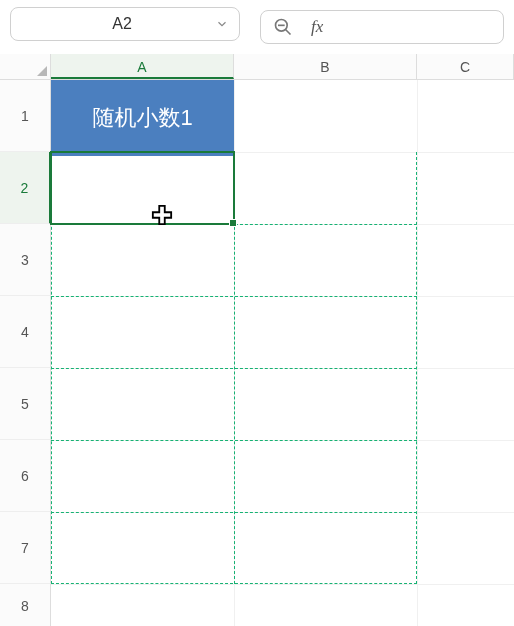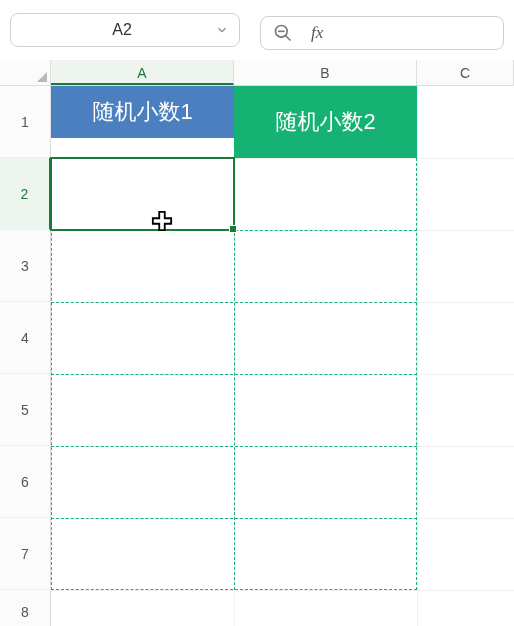--- a/index.html
+++ b/index.html
@@ -9,21 +9,21 @@
     width: 514px;
     height: 626px;
     overflow: hidden;
     position: relative;
   }
 
   
   .toolbar {
     display: flex;
     align-items: center;
-    padding: 9px 10px 10px 10px;
+    padding: 3px 10px 10px 10px;
     gap: 20px;
   }
   .namebox-wrap {
     display: flex;
     align-items: center;
     border: 1px solid #d0d0d0;
     border-radius: 8px;
     height: 34px;
     width: 230px;
     background: #fff;
@@ -148,21 +148,21 @@
   .cell {
     position: absolute;
     display: flex;
     align-items: center;
     justify-content: center;
     font-size: 22px;
     color: #fff;
   }
   
   .cell.A1 {
-    left: 0; top: 0; width: 183px; height: 52px;
+    left: 0; top: 0; width: 183px; height: 76px;
     background: #4b7fbf;
   }
   .cell.B1 {
     left: 183px; top: 0; width: 183px; height: 72px;
     background: #16b273;
   }
 
   
   .dashed-region {
     position: absolute;
@@ -280,21 +280,20 @@
         <div class="fh" style="top:72px"></div>
         <div class="fh" style="top:144px"></div>
         <div class="fh" style="top:216px"></div>
         <div class="fh" style="top:288px"></div>
         <div class="fh" style="top:360px"></div>
         <div class="fh" style="top:432px"></div>
         <div class="fh" style="top:504px"></div>
       </div>
 
       <div class="cell A1">随机小数1</div>
-      <div class="cell B1">随机小数2</div>
 
       <div class="dashed-region">
         <div class="outer"></div>
         <div class="vline" style="left:183px"></div>
         <div class="hline" style="top:72px"></div>
         <div class="hline" style="top:144px"></div>
         <div class="hline" style="top:216px"></div>
         <div class="hline" style="top:288px"></div>
         <div class="hline" style="top:360px"></div>
       </div>

